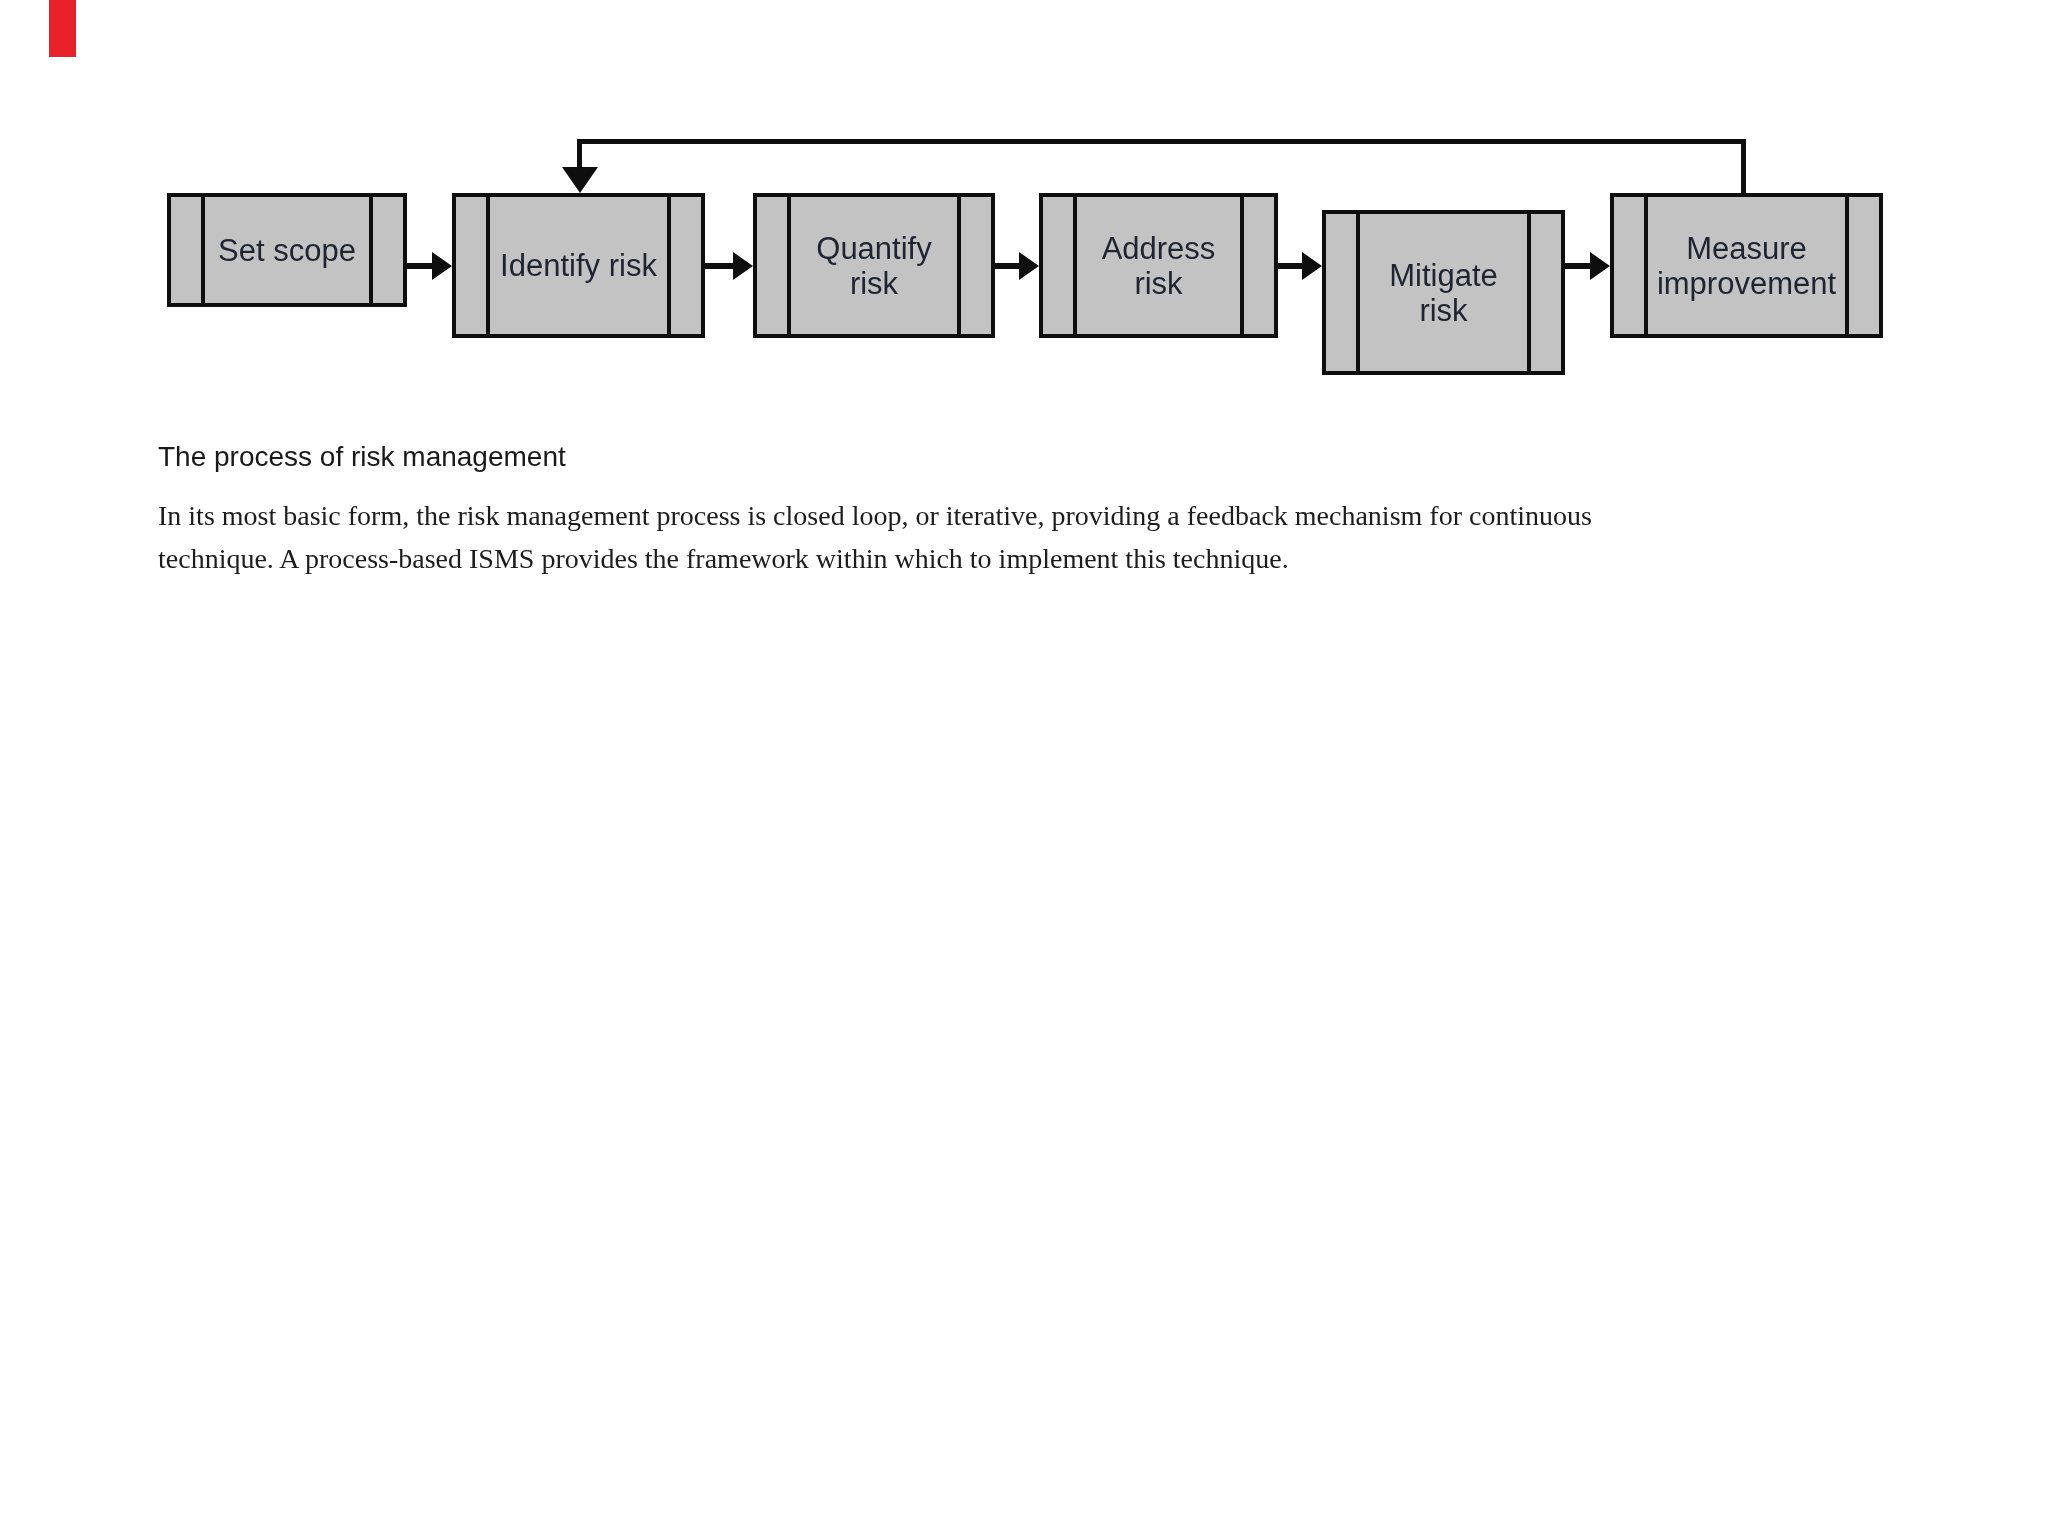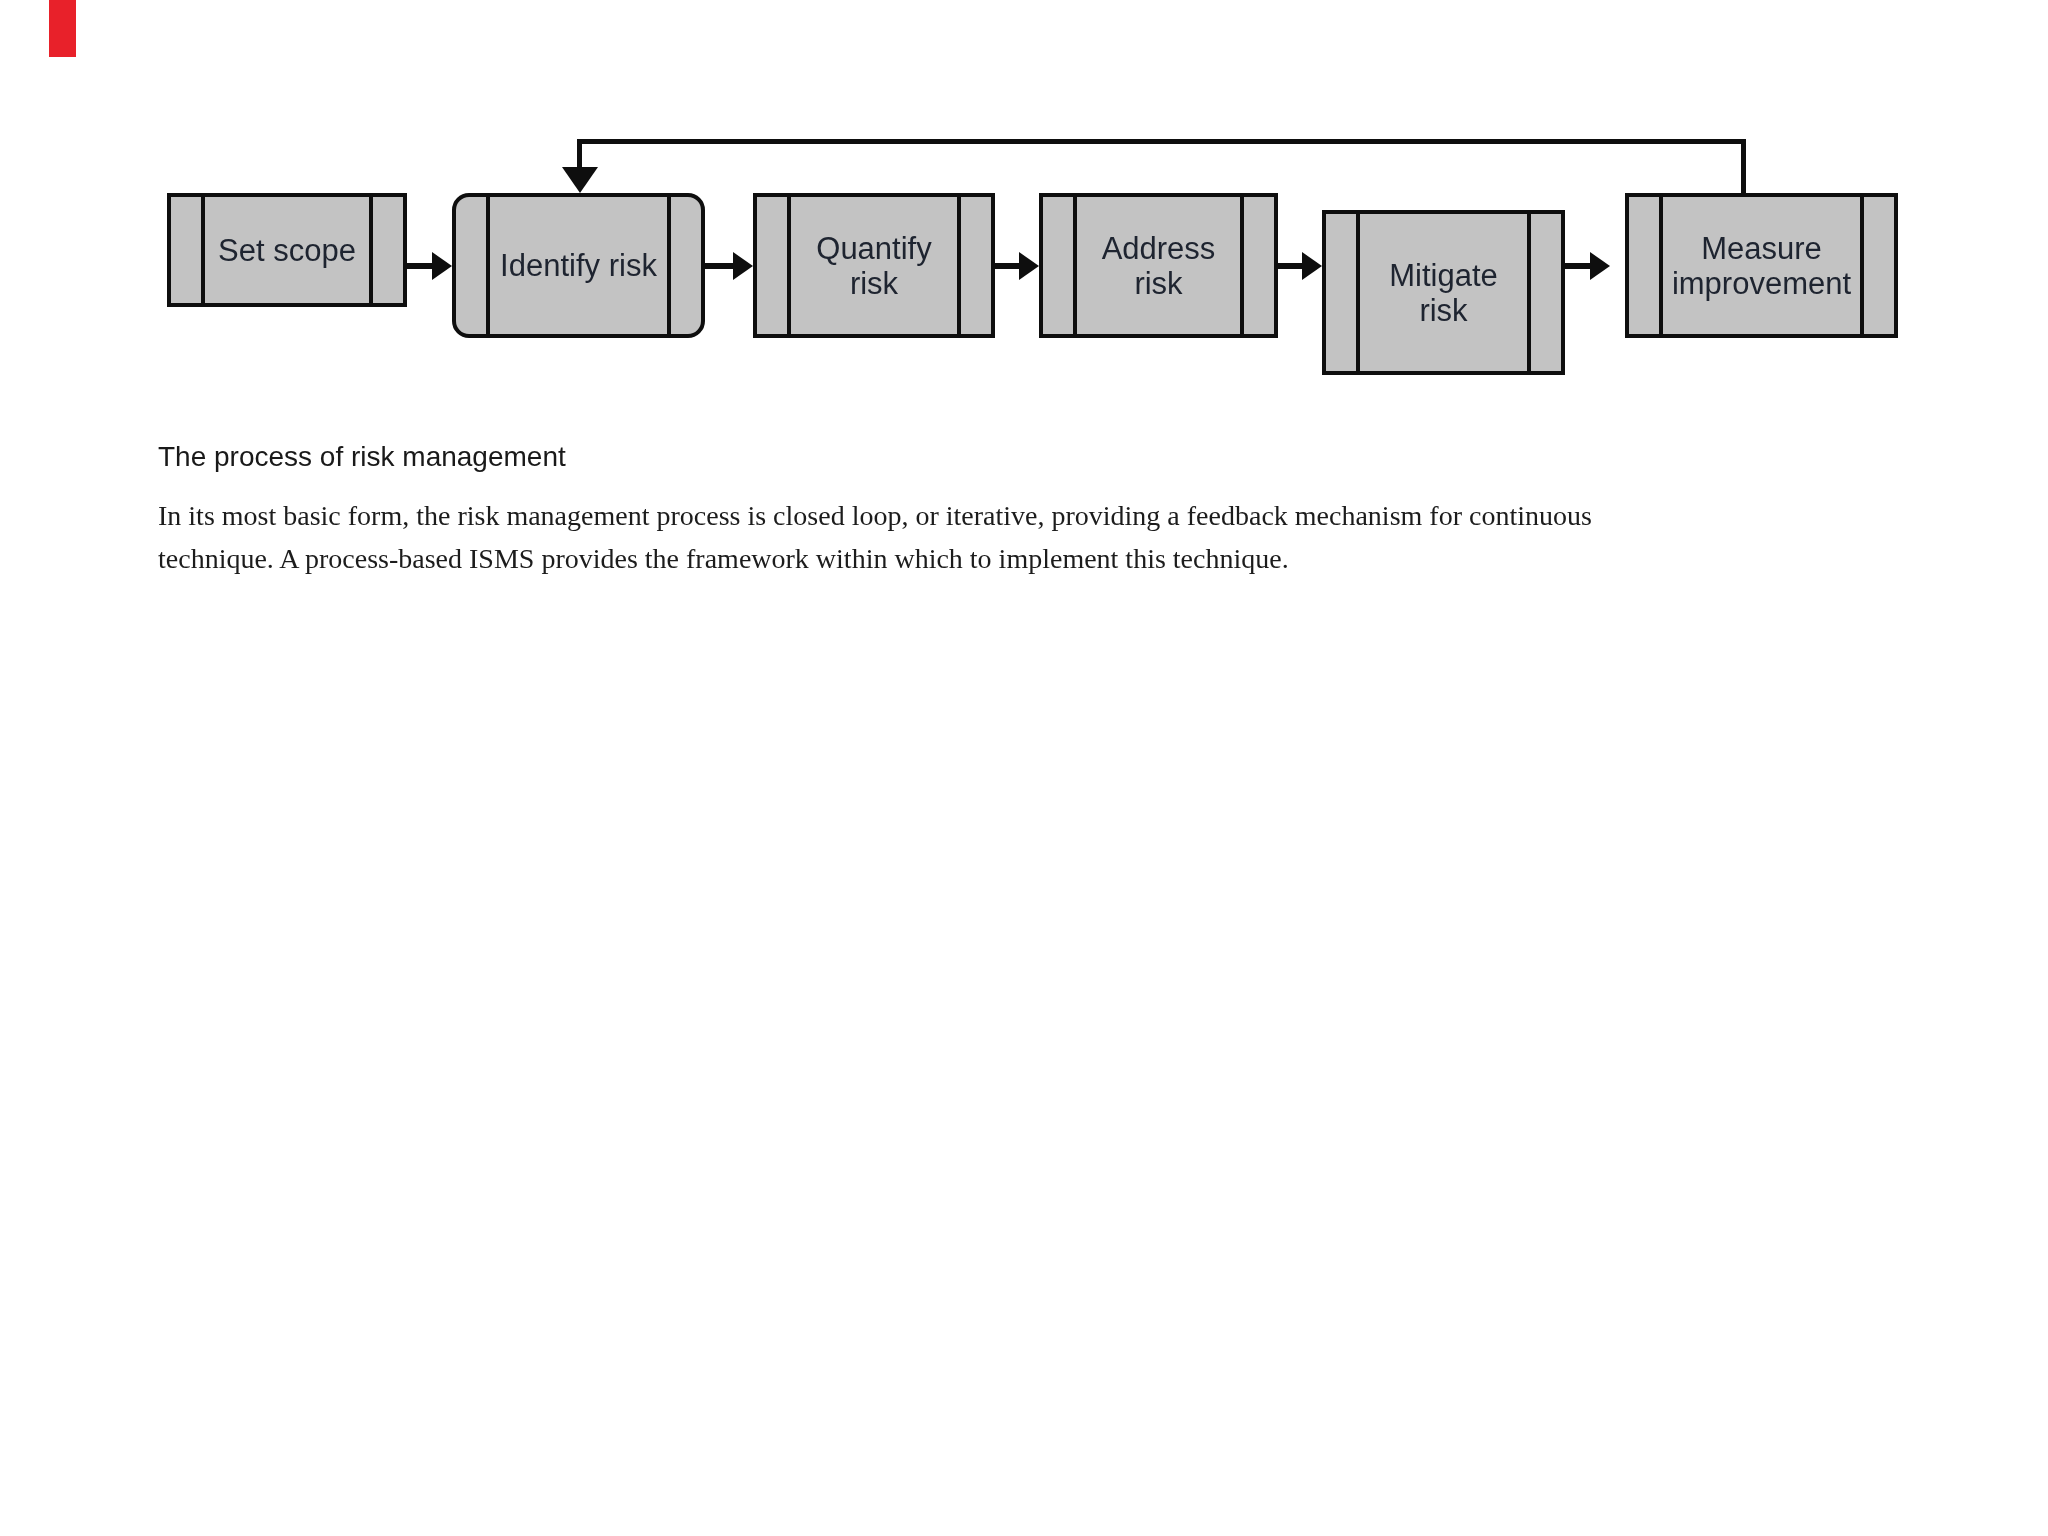--- a/index.html
+++ b/index.html
@@ -76,21 +76,21 @@
   <div id="flow-layer">
       <div class="flow-node" style="left: 167px; top: 193px; width: 240px; height: 114px;">
         <div class="inner-line left"></div>
         <div class="inner-line right"></div>
         <div class="node-label">
           <div>Set scope</div>
         </div>
       </div>
       <div class="arrow-shaft" style="left: 407px; top: 262.5px; width: 27px;"></div>
       <div class="arrow-head-right" style="left: 432px; top: 251.5px;"></div>
-      <div class="flow-node" style="left: 452px; top: 193px; width: 253px; height: 145px; border-radius: 17px;">
+      <div class="flow-node" style="left: 452px; top: 193px; width: 253px; height: 145px;">
         <div class="inner-line left"></div>
         <div class="inner-line right"></div>
         <div class="node-label">
           <div>Identify risk</div>
         </div>
       </div>
       <div class="arrow-shaft" style="left: 705px; top: 262.5px; width: 30px;"></div>
       <div class="arrow-head-right" style="left: 733px; top: 251.5px;"></div>
       <div class="flow-node" style="left: 753px; top: 193px; width: 242px; height: 145px; padding-left: 15px;">
         <div class="inner-line left"></div>
@@ -115,21 +115,21 @@
       <div class="flow-node" style="left: 1322px; top: 210px; width: 243px; height: 165px;">
         <div class="inner-line left"></div>
         <div class="inner-line right"></div>
         <div class="node-label">
           <div>Mitigate</div>
           <div>risk</div>
         </div>
       </div>
       <div class="arrow-shaft" style="left: 1565px; top: 262.5px; width: 27px;"></div>
       <div class="arrow-head-right" style="left: 1590px; top: 251.5px;"></div>
-      <div class="flow-node" style="left: 1610px; top: 193px; width: 273px; height: 145px; margin-left: 15px;">
+      <div class="flow-node" style="left: 1610px; top: 193px; width: 273px; height: 145px;">
         <div class="inner-line left"></div>
         <div class="inner-line right"></div>
         <div class="node-label">
           <div>Measure</div>
           <div>improvement</div>
         </div>
       </div>
     </div>
 
   <div class="fb-line fb-h"></div>

